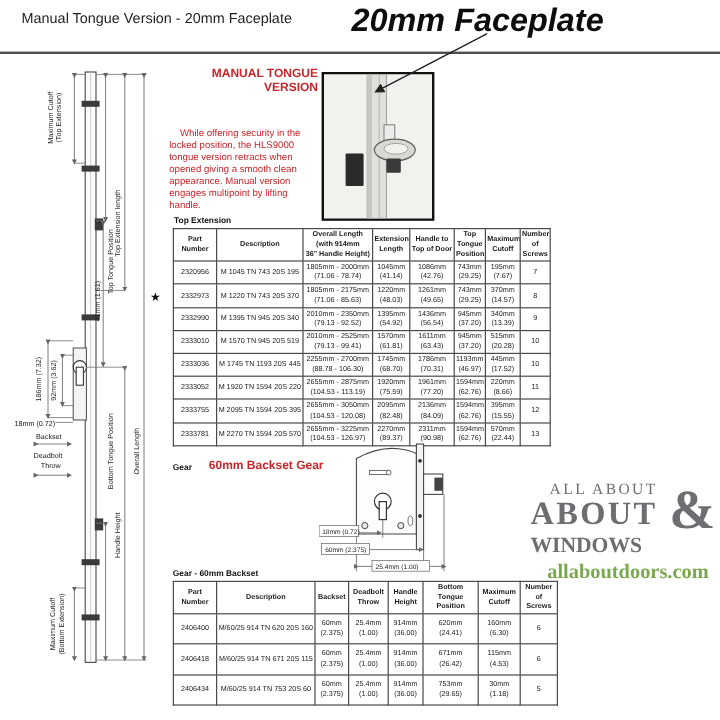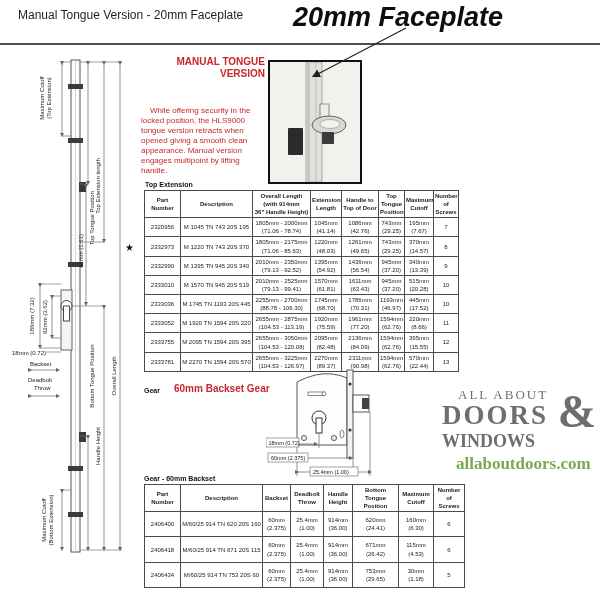--- a/index.html
+++ b/index.html
@@ -36,21 +36,21 @@
   th{font-weight:bold;}
   .top-table{width:301px;}
   .gear-table{width:303px;}
   .gear-table td{padding:4px 1px;}
 
   
   svg text{font-family:"Liberation Sans",sans-serif;fill:#222;}
 
   
   .logo{left:442px;top:388px;width:158px;font-family:"Liberation Serif",serif;color:#6d6e71;}
-  .logo-top{margin-left:16px;font-size:13px;letter-spacing:2px;line-height:14px;}
+  .logo-top{margin-left:16px;font-size:13px;letter-spacing:2px;line-height:14px;margin-top:13px;}
   .logo-doors{font-size:27px;font-weight:bold;letter-spacing:2px;line-height:26px;position:relative;}
   .logo-amp{position:absolute;right:2px;top:-10px;font-size:46px;font-weight:bold;line-height:40px;}
   .logo-windows{font-size:18px;font-weight:bold;line-height:26px;}
   .logo-url{font-size:17px;font-weight:bold;color:#7ba84f;line-height:20px;margin-left:14px;}
 </style>
 </head>
 <body>
 
 <div class="page">
 
@@ -358,21 +358,21 @@
       <rect x="2" y="85" width="40" height="9" fill="#fff" stroke="#666" stroke-width="0.6"></rect>
       <text x="5" y="92">60mm (2.375)</text>
       <rect x="44" y="99" width="48" height="9" fill="#fff" stroke="#666" stroke-width="0.6"></rect>
       <text x="47" y="106">25.4mm (1.00)</text>
     </g>
   </svg>
 
   <div class="abs logo">
     <div class="logo-top">ALL ABOUT</div>
     <div class="logo-doors">
-      <span>DOORS</span>
+      <span>ABOUT</span>
       <span class="logo-amp">&amp;</span>
     </div>
     <div class="logo-windows">WINDOWS</div>
     <div class="logo-url">allaboutdoors.com</div>
   </div>
 
   <div class="abs sec-label" style="left:144px;top:475px">Gear - 60mm Backset</div>
   <table class="abs gear-table" style="left:144px;top:484px">
     <colgroup>
       <col style="width:36px">

